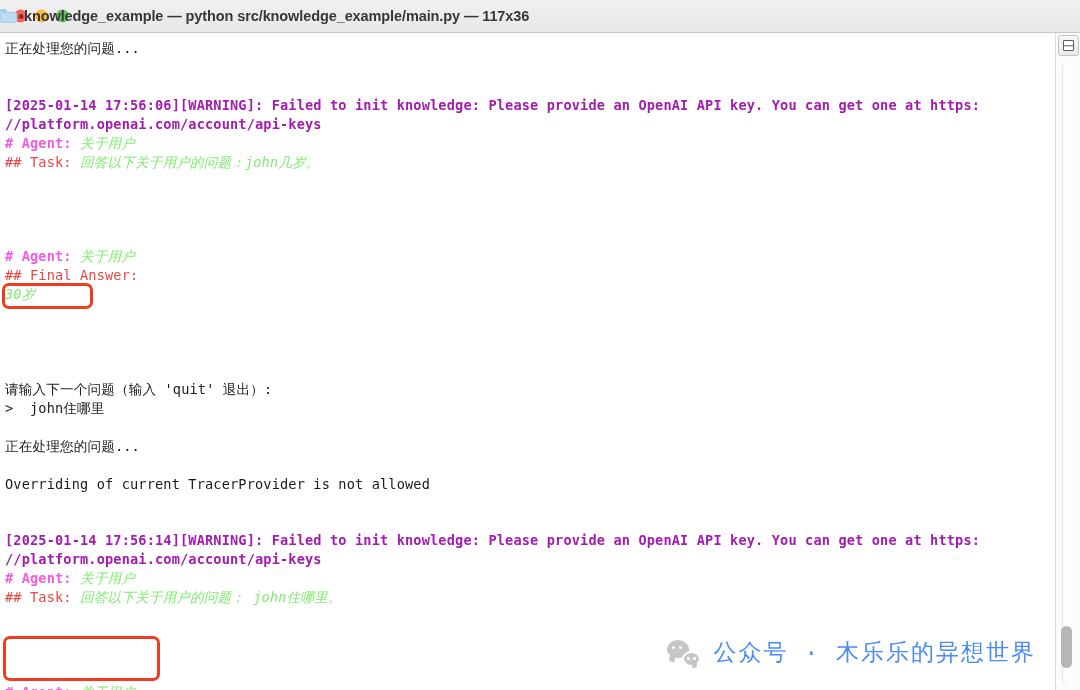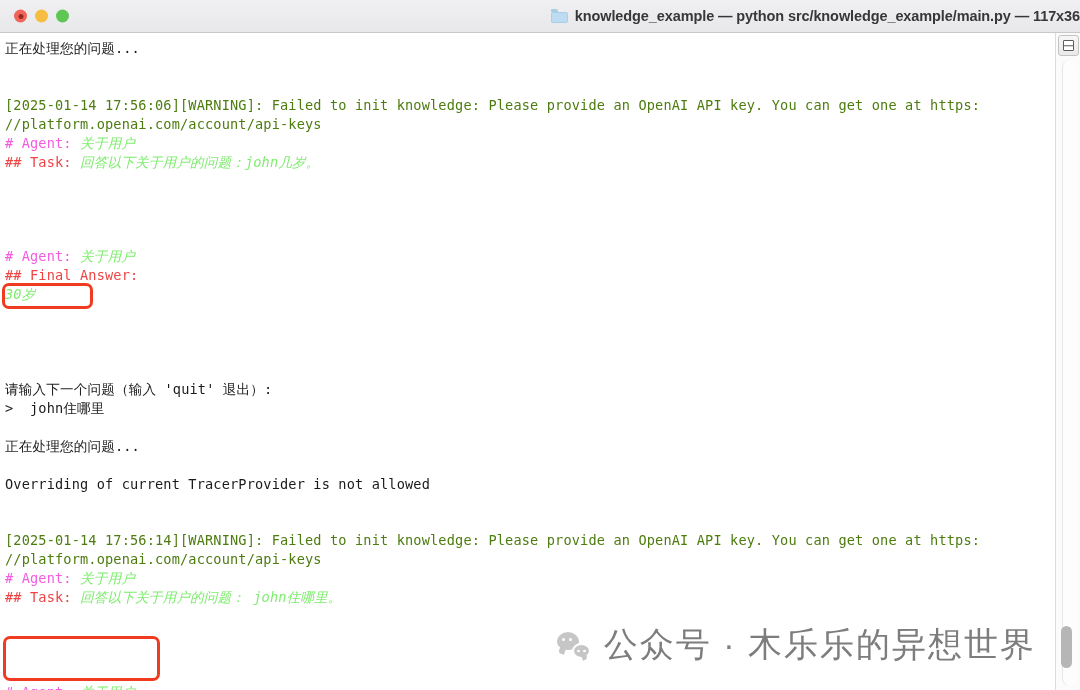--- a/index.html
+++ b/index.html
@@ -59,21 +59,21 @@
   }
   .light.min    { background: #f6bd42; }
   .light.max    { background: #60c653; }
 
   .title-center {
     position: absolute;
     left: 0; right: 0;
     top: 0; bottom: 0;
     display: flex;
     align-items: center;
-    justify-content: flex-end;
+    justify-content: flex-start;
     gap: 7px;
     pointer-events: none;
   }
   .folder-icon {
     width: 17px;
     height: 14px;
     position: relative;
     flex: 0 0 auto;
   }
   .folder-icon .tab {
@@ -124,22 +124,22 @@
     top: 6px;
     right: 0;
     font-family: "DejaVu Sans Mono", "Liberation Mono", monospace;
     font-size: 13.6px;
     line-height: 18.95px;
     white-space: pre;
     letter-spacing: 0.15px;
   }
   .ln { height: 18.95px; }
   .c-default { color: #1a1a1a; }
-  .c-yellow  { color: #4d7c0f; }
-  .c-magenta { color: #f45ce0; font-weight: normal; margin-top: 11px; }
+  .c-yellow  { color: #a21caf; font-weight: bold; }
+  .c-magenta { color: #f45ce0; font-weight: bold; margin-top: 11px; }
   .c-magenta-plain { color: #ef4444; }
   .c-green   { color: #7ded6d; font-style: italic; }
 
   
   .redbox {
     position: absolute;
     border: 3px solid #f03b20;
     border-radius: 7px;
     background: transparent;
     box-sizing: border-box;
@@ -276,23 +276,23 @@
     position: absolute;
     width: 3px; height: 3px;
     border-radius: 50%;
     background: #ffffff;
   }
   .wechat-icon .d1 { left: 5px;  top: 7px; }
   .wechat-icon .d2 { left: 12px; top: 7px; }
   .wechat-icon .d3 { right: 11px; bottom: 7px; width: 2.5px; height: 2.5px; }
   .wechat-icon .d4 { right: 5px;  bottom: 7px; width: 2.5px; height: 2.5px; }
   .watermark-text {
-    font-family: Liberation Sans, sans-serif;
-    font-size: 34px;
-    color: #737373;
+    font-family: Liberation Mono, monospace;
+    font-size: 23px;
+    color: #3b82f6;
     letter-spacing: 2px;
     white-space: nowrap;
   }
 </style>
 </head>
 <body>
 
 <div class="window">
 
   <div class="titlebar">

